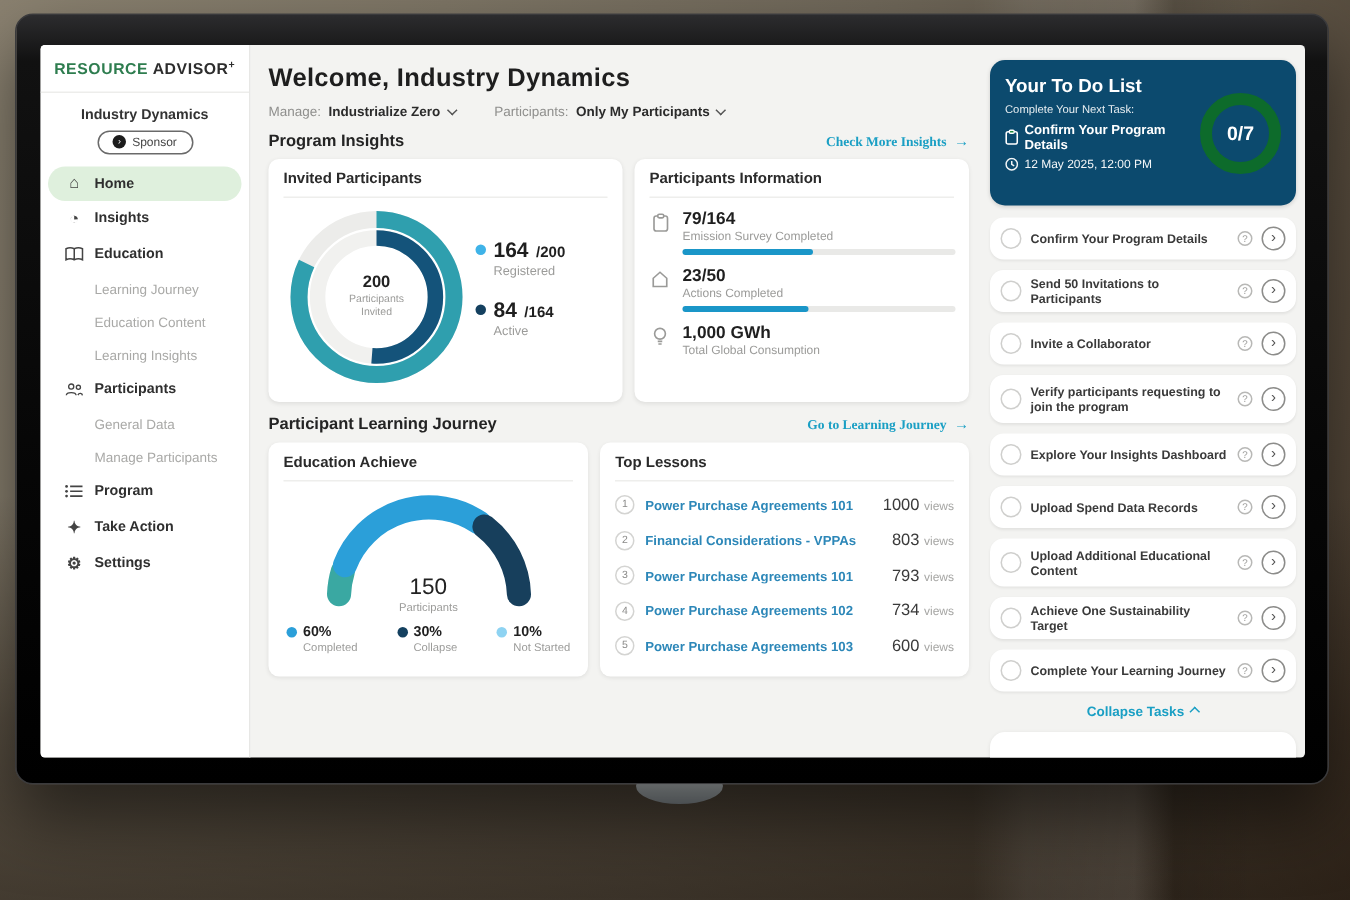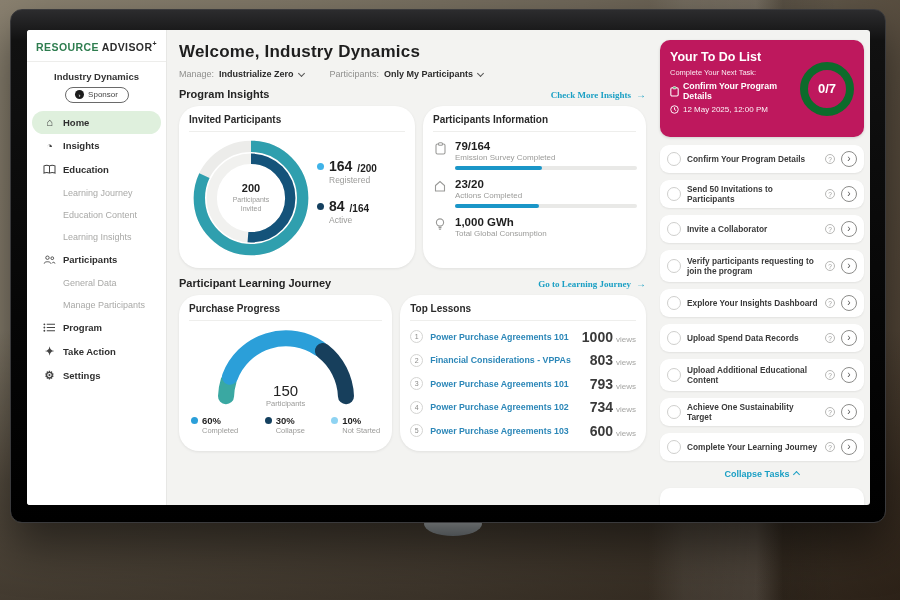--- a/index.html
+++ b/index.html
@@ -56,21 +56,21 @@
   .filter{ display:flex; align-items:center; gap:5px; cursor:pointer; }
   .filter .lab{ color:#8f8f8d; font-size:9px; }
   .filter .val{ font-weight:bold; font-size:9px; color:#2b2b2b; }
   .cdown{ width:5px; height:5px; border-right:1.4px solid #555; border-bottom:1.4px solid #555;
     transform:rotate(45deg); margin-bottom:2px; }
   .sec-head{ display:flex; justify-content:space-between; align-items:center; margin-bottom:6px; }
   .sec-head .t{ font-size:11px; font-weight:bold; color:#242424; }
   .teal-link{ color:#1a9fc4; font-size:9px; font-weight:bold; cursor:pointer;font-family:Liberation Serif, serif; }
   .teal-link .arr{ margin-left:5px; font-size:10px; }
   .cards{ display:flex; gap:8px; }
-  .card{ background:#fff; border-radius:20px; box-shadow:0 1px 3px rgba(0,0,0,0.08); padding:8px 10px; }
+  .card{ background:#fff; border-radius:7px; box-shadow:0 1px 3px rgba(0,0,0,0.08); padding:8px 10px; }
   .card .ctitle{ font-size:10px; font-weight:bold; color:#2a2a2a; padding-bottom:6px; border-bottom:1px solid #eeeeec; }
 
   .card-invited{ width:240px; height:162px; }
   .invited-body{ display:flex; align-items:center; gap:4px; padding-top:4px; }
   .donut-wrap{ position:relative; width:124px; height:124px; flex-shrink:0; }
   .donut-center{ position:absolute; inset:0; display:flex; flex-direction:column; align-items:center; justify-content:center; text-align:center; }
   .donut-center .v{ font-size:11px; font-weight:bold; color:#222; }
   .donut-center .l{ font-size:7px; color:#9b9b99; width:52px; line-height:1.25; margin-top:2px; }
   .leg-item{ margin-bottom:13px; }
   .leg-line{ display:flex; align-items:flex-end; gap:5px; }
@@ -96,26 +96,26 @@
   .gl .row{ display:flex; align-items:center; gap:4px; }
   .gl .pct{ font-size:9.5px; font-weight:bold; color:#1f1f1f; }
   .gl .lab{ font-size:7.5px; color:#9b9b99; margin-left:11px; }
   .gl .dot{ width:7px; height:7px; border-radius:50%; }
 
   .card-lessons{ width:248px; height:156px; }
   .lesson-row{ display:flex; align-items:center; gap:7px; height:23.5px; }
   .rank{ width:13px; height:13px; border:1px solid #d4d4d2; border-radius:50%; font-size:7px; color:#8a8a88;
     display:flex; align-items:center; justify-content:center; flex-shrink:0; }
   .lesson-title{ flex:1; font-size:8.8px; font-weight:bold; color:#2c87b8; cursor:pointer; white-space:nowrap; overflow:hidden; }
-  .views-v{ font-size:14px; font-weight:bold; color:#3a3a3a; }
+  .views-v{ font-size:11px; font-weight:normal; color:#3a3a3a; }
   .views-s{ font-size:8px; color:#a5a5a3; margin-left:3px; }
 
   
   .rightpanel{ width:216px; flex-shrink:0; padding:10px 6px 0 6px; }
-  .todo-head{ background:#be185d; border-radius:10px; padding:10px 10px; display:flex; gap:6px; color:#fff;
+  .todo-head{ background:#0c4a6e; border-radius:10px; padding:10px 10px; display:flex; gap:6px; color:#fff;
     height:97px; box-shadow:0 1px 3px rgba(0,0,0,0.15); }
   .todo-head .col{ flex:1; min-width:0; }
   .todo-head .tt{ font-size:12.5px; font-weight:bold; margin-bottom:4px; }
   .todo-head .st{ font-size:7.5px; opacity:0.9; margin-bottom:4px; }
   .todo-head .task{ display:flex; align-items:center; gap:4px; font-size:8.8px; font-weight:bold; margin-bottom:4px; }
   .todo-head .due{ display:flex; align-items:center; gap:4px; font-size:8px; opacity:0.95; }
   .ring{ width:54px; height:54px; border:8px solid #0d6b2b; border-radius:50%; align-self:center; flex-shrink:0;
     display:flex; align-items:center; justify-content:center; font-size:13px; font-weight:bold; }
   .todo-list{ margin-top:8px; display:flex; flex-direction:column; gap:7px; }
   .todo-item{ background:#fff; border-radius:9px; box-shadow:0 1px 2px rgba(0,0,0,0.07); height:28px;
@@ -284,21 +284,21 @@
                   </div>
               </div>
             </div>
             <div class="info-row">
               <span class="ric">
                 <svg class="icon" width="12" height="12" viewBox="0 0 12 12">
                     <path d="M1.5 5.5 L6 1.5 L10.5 5.5 V11 H1.5 Z" fill="none" stroke="#9a9a98" stroke-width="1.1"></path>
                   </svg>
               </span>
               <div style="flex:1">
-                <div class="rv">23/20</div>
+                <div class="rv">23/50</div>
                 <div class="rl">Actions Completed</div>
                 <div class="bar">
                     <div class="fill" style="width:46%"></div>
                   </div>
               </div>
             </div>
             <div class="info-row">
               <span class="ric">
                 <svg class="icon" width="10" height="13" viewBox="0 0 10 13">
                     <circle cx="5" cy="4.5" r="3.6" fill="none" stroke="#9a9a98" stroke-width="1.1"></circle>
@@ -314,21 +314,21 @@
         </div>
 
         <div class="sec-head" style="margin-top:9px">
           <span class="t">Participant Learning Journey</span>
           <span class="teal-link"><span>Go to Learning Journey</span><span class="arr">→</span></span>
         </div>
 
         <div class="cards">
 
           <div class="card card-edu">
-            <div class="ctitle">Purchase Progress</div>
+            <div class="ctitle">Education Achieve</div>
             <div class="gaugewrap">
               <svg width="150" height="86" viewBox="0 0 140 80">
                 <path d="M 14.03 70.05 A 56 56 0 0 1 16.45 55.63" fill="none" stroke="#3aa8a2" stroke-width="15" stroke-linecap="round"></path>
                 <path d="M 17.72 51.93 A 56 56 0 0 1 101.30 25.58" fill="none" stroke="#2b9fd9" stroke-width="15" stroke-linecap="round"></path>
                 <path d="M 104.50 27.87 A 56 56 0 0 1 125.97 70.05" fill="none" stroke="#173f5c" stroke-width="15" stroke-linecap="round"></path>
               </svg>
               <div class="gauge-center">
                 <div class="v">150</div>
                 <div class="l">Participants</div>
               </div>

